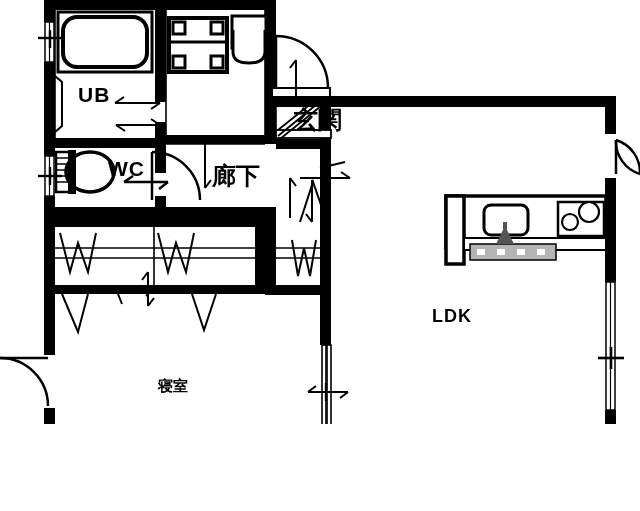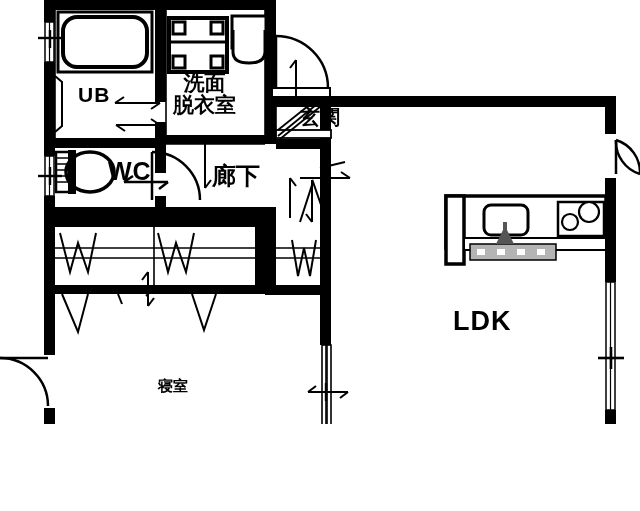--- a/index.html
+++ b/index.html
@@ -25,26 +25,26 @@
   .room-label {
     position: absolute;
     font-weight: bold;
     color: #000000;
     white-space: pre;
     line-height: 1.05;
     text-align: center;
     pointer-events: none;
   }
   .lbl-ub      { left: 78px;  top: 84px;  font-size: 21px; letter-spacing: 1px; }
-  .lbl-wc      { left: 108px; top: 158px; font-size: 25px; letter-spacing: 1px; }
+  .lbl-wc      { left: 108px; top: 158px; font-size: 21px; letter-spacing: 1px; }
   .lbl-sanitary{ left: 173px; top: 72px;  font-size: 21px; letter-spacing: 0px; }
-  .lbl-genkan  { left: 300px; top: 107px; font-size: 20px; }
+  .lbl-genkan  { left: 294px; top: 107px; font-size: 24px; }
   .lbl-rouka   { left: 212px; top: 163px; font-size: 24px; }
   .lbl-bedroom { left: 158px; top: 378px; font-size: 15px; }
-  .lbl-ldk     { left: 453px; top: 307px; font-size: 27px; letter-spacing: 1px; }
+  .lbl-ldk     { left: 432px; top: 307px; font-size: 18px; letter-spacing: 1px; }
 </style>
 </head>
 <body>
 
 <div id="floorplan-root">
 
   <svg id="plan-svg" viewBox="0 0 640 511" xmlns="http://www.w3.org/2000/svg">
 
     <rect x="0" y="0" width="640" height="511" fill="#ffffff"></rect>
 
@@ -319,22 +319,20 @@
       <line x1="598" y1="358" x2="624" y2="358" stroke="#000000" stroke-width="2.6"></line>
       <line x1="611" y1="347" x2="611" y2="369" stroke="#000000" stroke-width="2.6"></line>
     </g>
 
   </svg>
 
   <div class="room-label lbl-ub">UB</div>
 
   <div class="room-label lbl-wc">WC</div>
 
-  <div class="room-label lbl-sanitary">洗面
-脱衣室</div>
 
   <div class="room-label lbl-genkan">玄関</div>
 
   <div class="room-label lbl-rouka">廊下</div>
 
   <div class="room-label lbl-bedroom">寝室</div>
 
   <div class="room-label lbl-ldk">LDK</div>
 
 </div>

